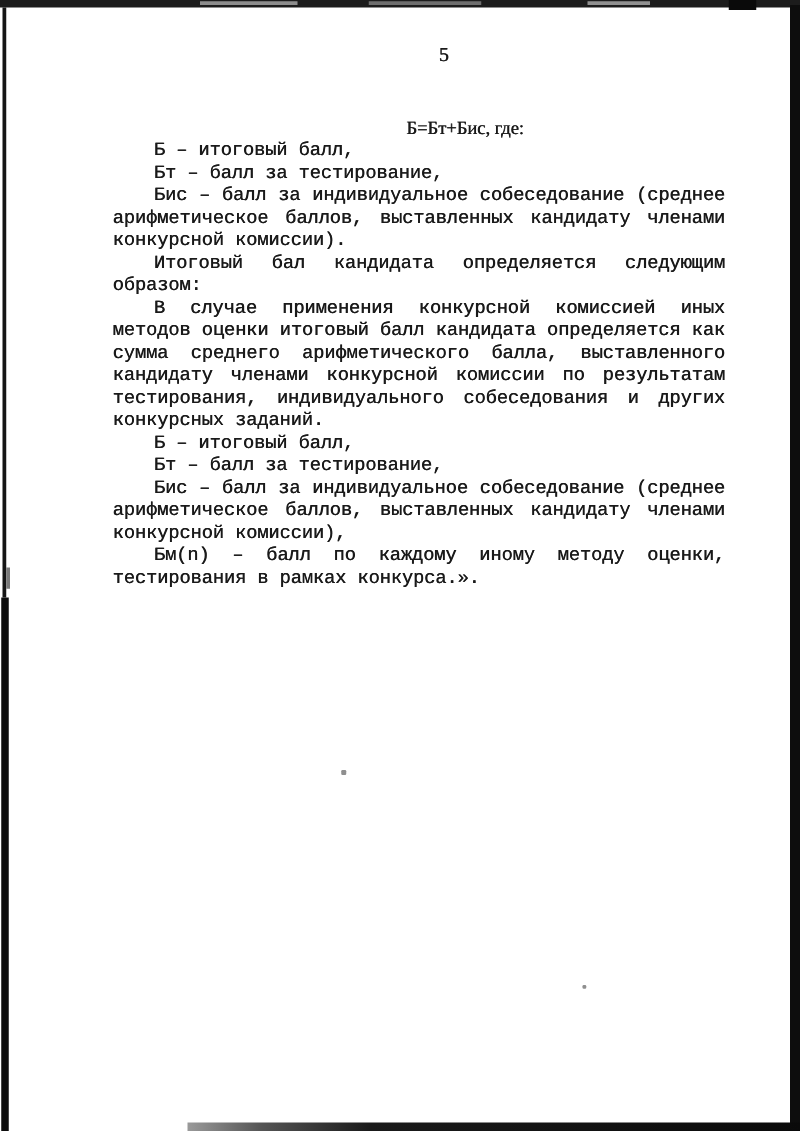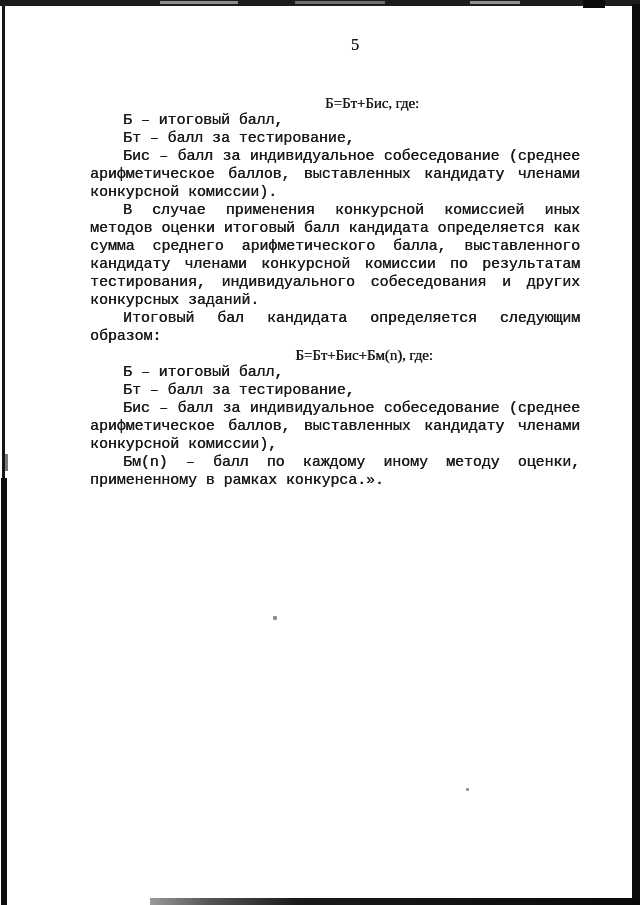--- a/index.html
+++ b/index.html
@@ -80,22 +80,21 @@
   <div class="speck speck-1"></div>
   <div class="speck speck-2"></div>
 
   <div class="page-number">5</div>
 
   <div class="content">
     <p class="formula f1">Б=Бт+Бис, где:</p>
     <p class="body-par">Б – итоговый балл,</p>
     <p class="body-par">Бт – балл за тестирование,</p>
     <p class="body-par">Бис – балл за индивидуальное собеседование (среднее арифметическое баллов, выставленных кандидату членами конкурсной комиссии).</p>
+    <p class="body-par">Итоговый бал кандидата определяется следующим образом:</p>
     <p class="body-par">В случае применения конкурсной комиссией иных методов оценки итоговый балл кандидата определяется как сумма среднего арифметического балла, выставленного кандидату членами конкурсной комиссии по результатам тестирования, индивидуального собеседования и других конкурсных заданий.</p>
-    <p class="body-par">Итоговый бал кандидата определяется следующим образом:</p>
-    <p class="formula f2">Б=Бт+Бис+Бм(n), где:</p>
     <p class="body-par">Б – итоговый балл,</p>
     <p class="body-par">Бт – балл за тестирование,</p>
     <p class="body-par">Бис – балл за индивидуальное собеседование (среднее арифметическое баллов, выставленных кандидату членами конкурсной комиссии),</p>
-    <p class="body-par">Бм(n) – балл по каждому иному методу оценки, примененному в рамках конкурса.».</p>
+    <p class="body-par">Бм(n) – балл по каждому иному методу оценки, тестирования в рамках конкурса.».</p>
   </div>
 
 </div>
 
 </body></html>

